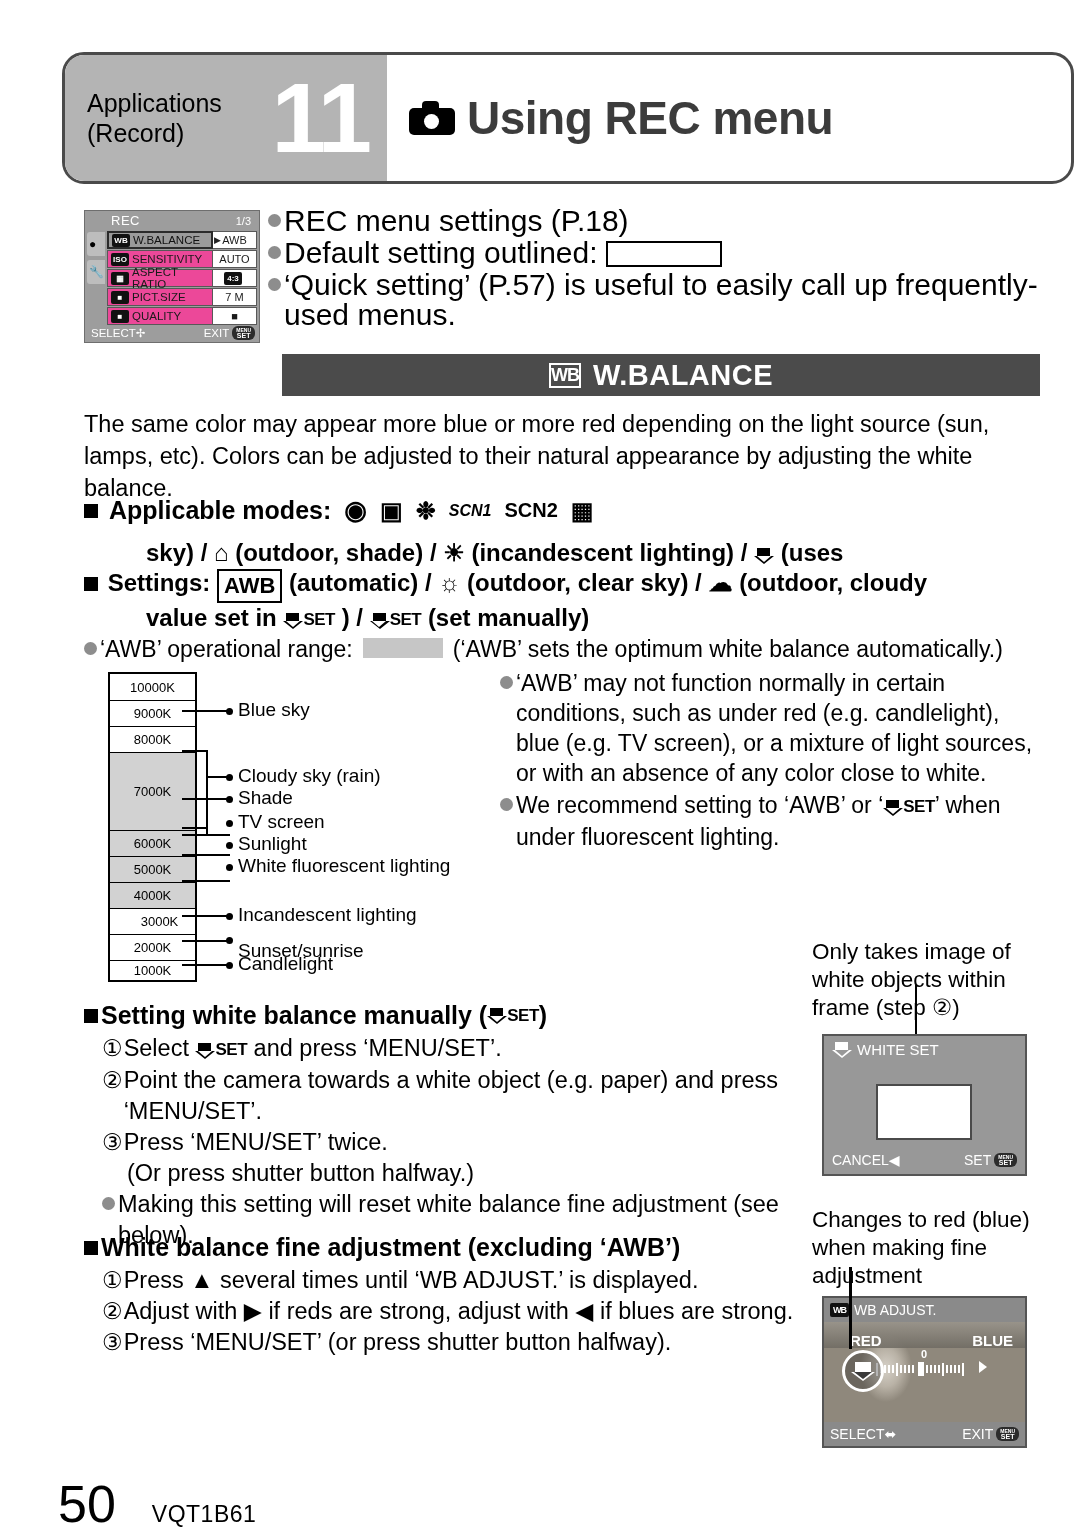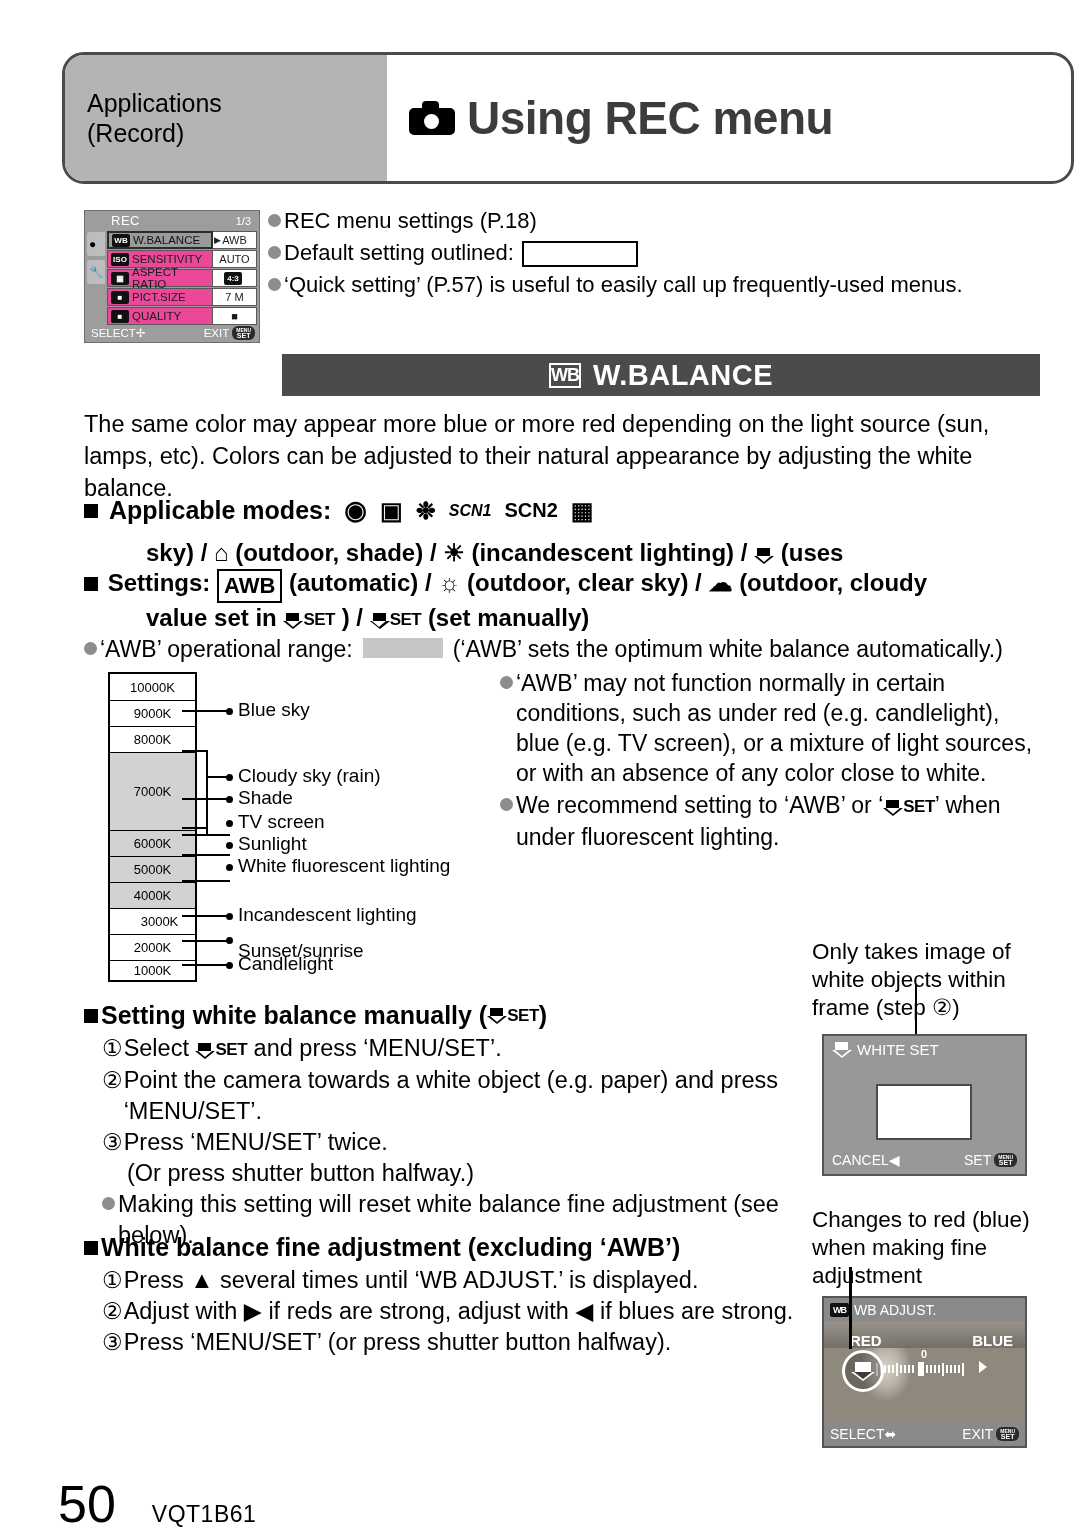--- a/index.html
+++ b/index.html
@@ -90,21 +90,21 @@
   .menukey{
     display:inline-flex;flex-direction:column;align-items:center;justify-content:center;
     background:#2b2b2b;color:#fff;border-radius:6px;padding:0 4px;margin-left:3px;height:14px;
     font-size:7px;font-weight:bold;line-height:6px;
   }
   .menukey small{font-size:5px;display:block;}
 
   
   .topbullets{
     position:absolute;left:268px;top:206px;width:790px;
-    font-size:22px;line-height:30px;color:#000;
+    font-size:30px;line-height:30px;color:#000;
   }
   .tb-line{display:flex;align-items:flex-start;margin-bottom:2px;}
   .dot{
     display:inline-block;width:13px;height:13px;border-radius:50%;
     background:#8d8d8d;margin-top:8px;margin-right:3px;flex:0 0 auto;
   }
   .outline-box{
     display:inline-block;width:112px;height:22px;border:2px solid #000;
     background:#fff;margin-left:8px;vertical-align:middle;position:relative;top:3px;
   }
@@ -302,20 +302,21 @@
 </style>
 </head>
 <body>
 
 <div class="header">
   <div class="header-tab">
     <div class="header-tab-txt">
       <div>Applications</div>
       <div>(Record)</div>
     </div>
+    <div class="header-chapnum">11</div>
   </div>
   <div class="header-main">
     <span class="cam-icon">
       <span class="hump"></span>
         <span class="body"></span>
         <span class="lens"></span>
     </span>
     <span class="header-title">Using REC menu</span>
   </div>
 </div>

